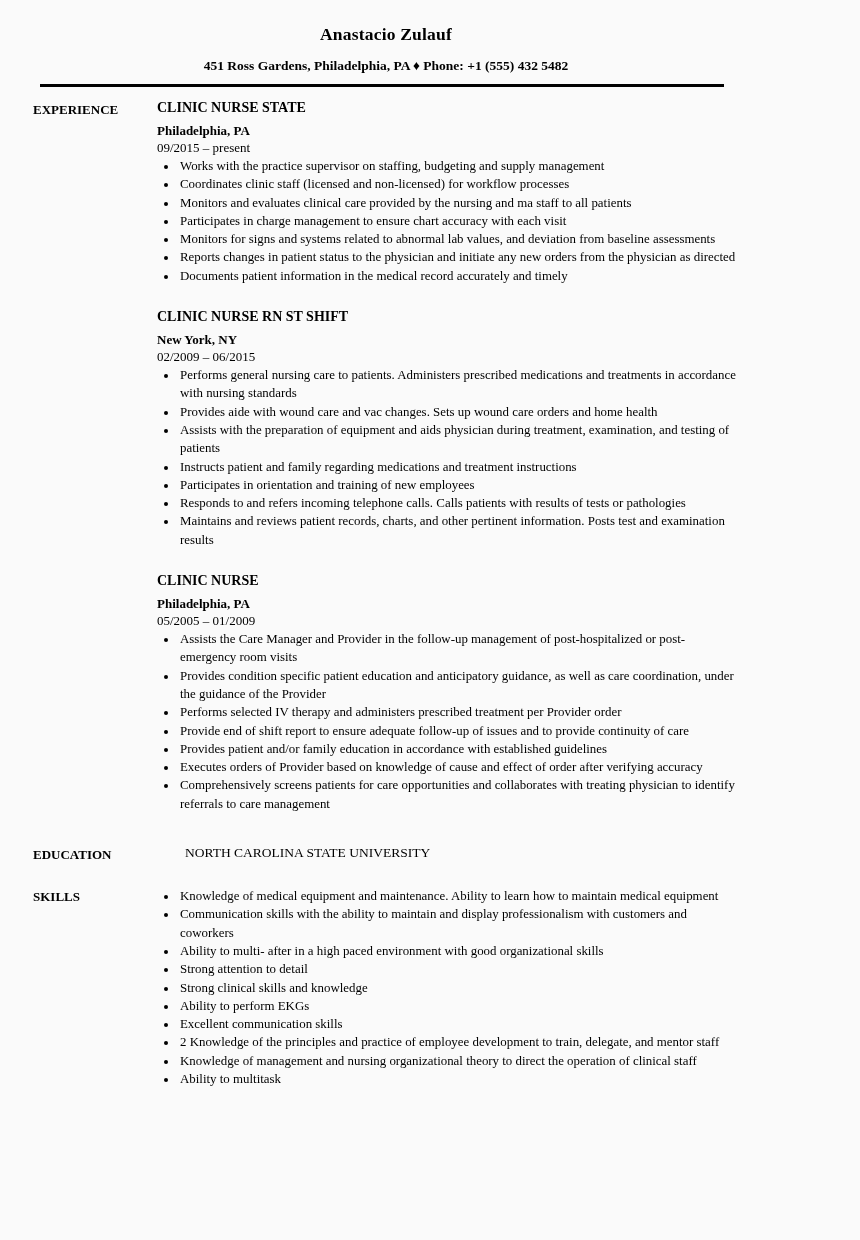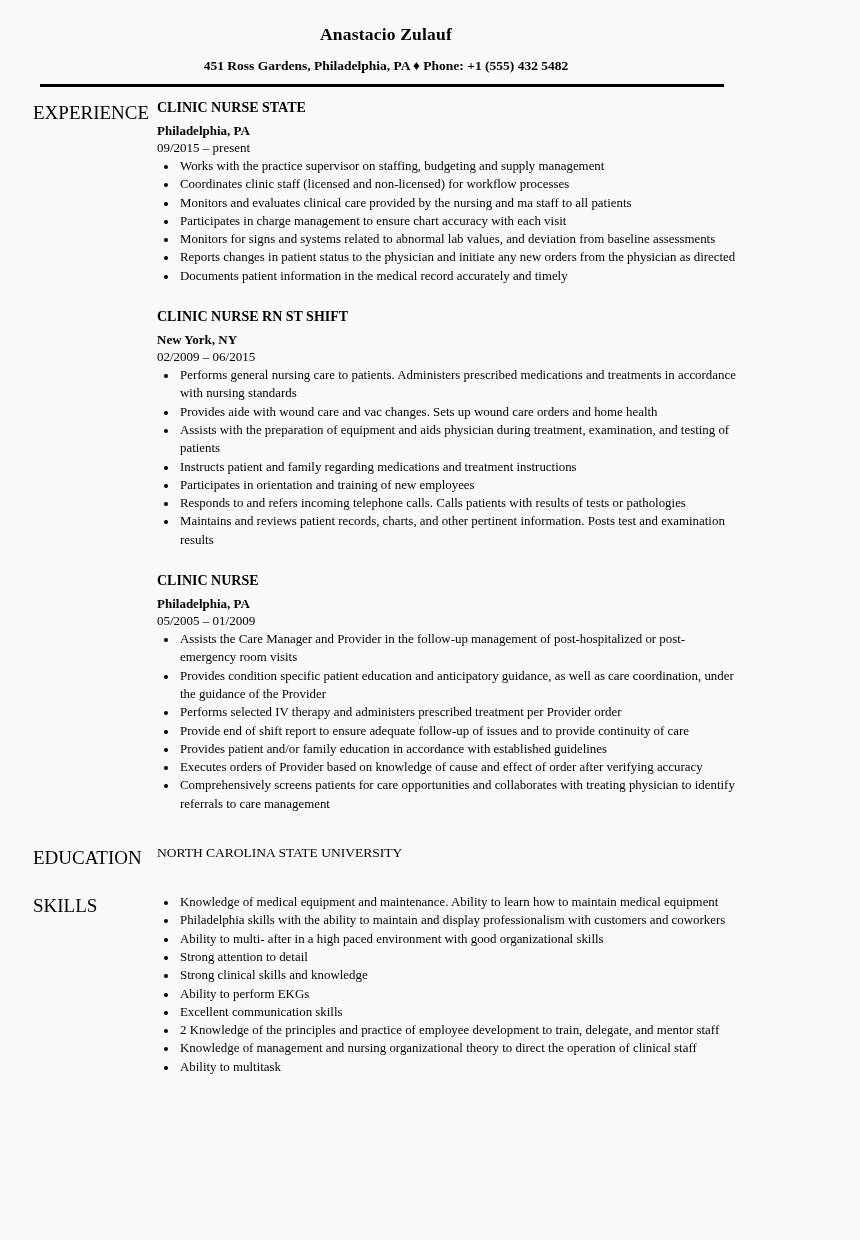--- a/index.html
+++ b/index.html
@@ -33,22 +33,22 @@
     border-top: 3px solid #000;
     margin: 10px 15px 0 7px;
   }
   
   .section {
     display: grid;
     grid-template-columns: 124px 1fr;
     margin-top: 13px;
   }
   .section-label {
-    font-size: 19px;
-    font-weight: normal;
+    font-size: 13px;
+    font-weight: bold;
     padding-top: 2px;
   }
   .section-body { min-width: 0; }
   
   .job { margin-bottom: 24px; }
   .job:last-child { margin-bottom: 0; }
   .job-title {
     font-size: 14px;
     font-weight: bold;
     margin-bottom: 5px;
@@ -67,21 +67,21 @@
     list-style: disc;
     padding-left: 21px;
     margin: 0;
   }
   ul.bullets li {
     font-size: 12.9px;
     line-height: 18.3px;
     padding-left: 2px;
   }
   
-  .section-education { margin-top: 32px; }
+  .section-education { margin-top: 32px; gap: 28px; }
   .edu-school {
     font-size: 13.5px;
     font-weight: normal;
     margin-bottom: 2px;
   }
   .edu-degree {
     font-size: 13px;
     font-weight: bold;
   }
   
@@ -155,21 +155,21 @@
     <div class="section-body">
       <div class="edu-school">NORTH CAROLINA STATE UNIVERSITY</div>
     </div>
   </div>
 
   <div class="section section-skills">
     <div class="section-label">SKILLS</div>
     <div class="section-body">
       <ul class="bullets">
         <li>Knowledge of medical equipment and maintenance. Ability to learn how to maintain medical equipment</li>
-        <li>Philadelphia skills with the ability to maintain and display professionalism with customers and coworkers</li>
+        <li>Communication skills with the ability to maintain and display professionalism with customers and coworkers</li>
         <li>Ability to multi- after in a high paced environment with good organizational skills</li>
         <li>Strong attention to detail</li>
         <li>Strong clinical skills and knowledge</li>
         <li>Ability to perform EKGs</li>
         <li>Excellent communication skills</li>
         <li>2 Knowledge of the principles and practice of employee development to train, delegate, and mentor staff</li>
         <li>Knowledge of management and nursing organizational theory to direct the operation of clinical staff</li>
         <li>Ability to multitask</li>
       </ul>
     </div>

